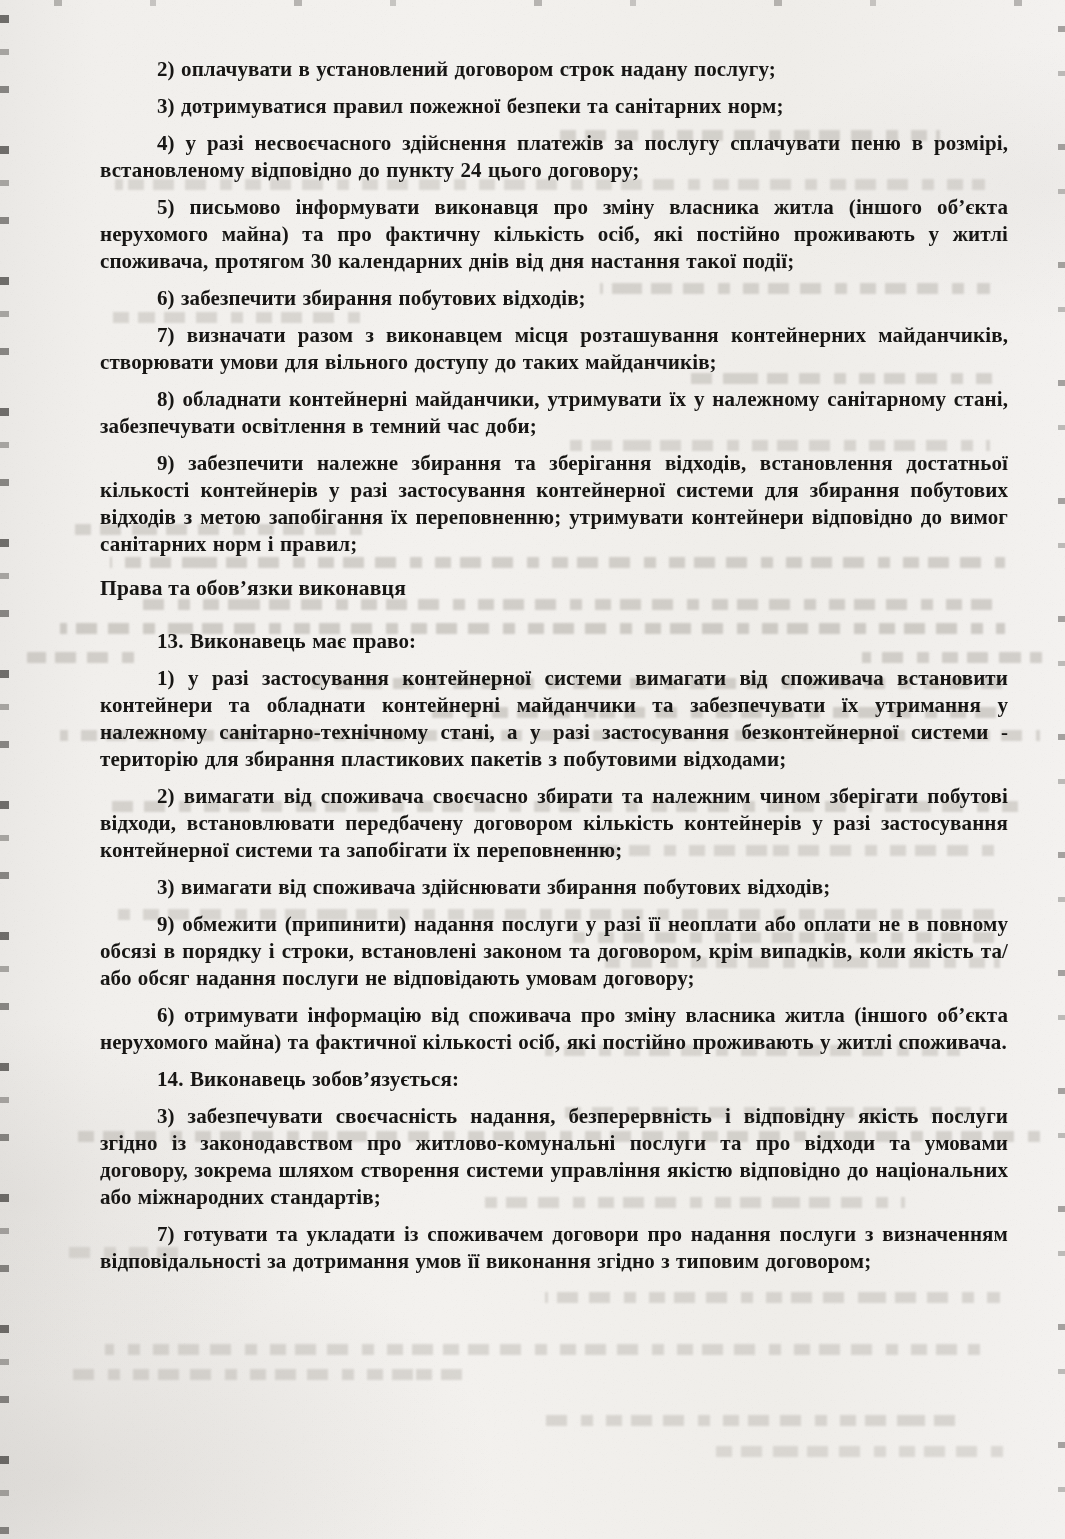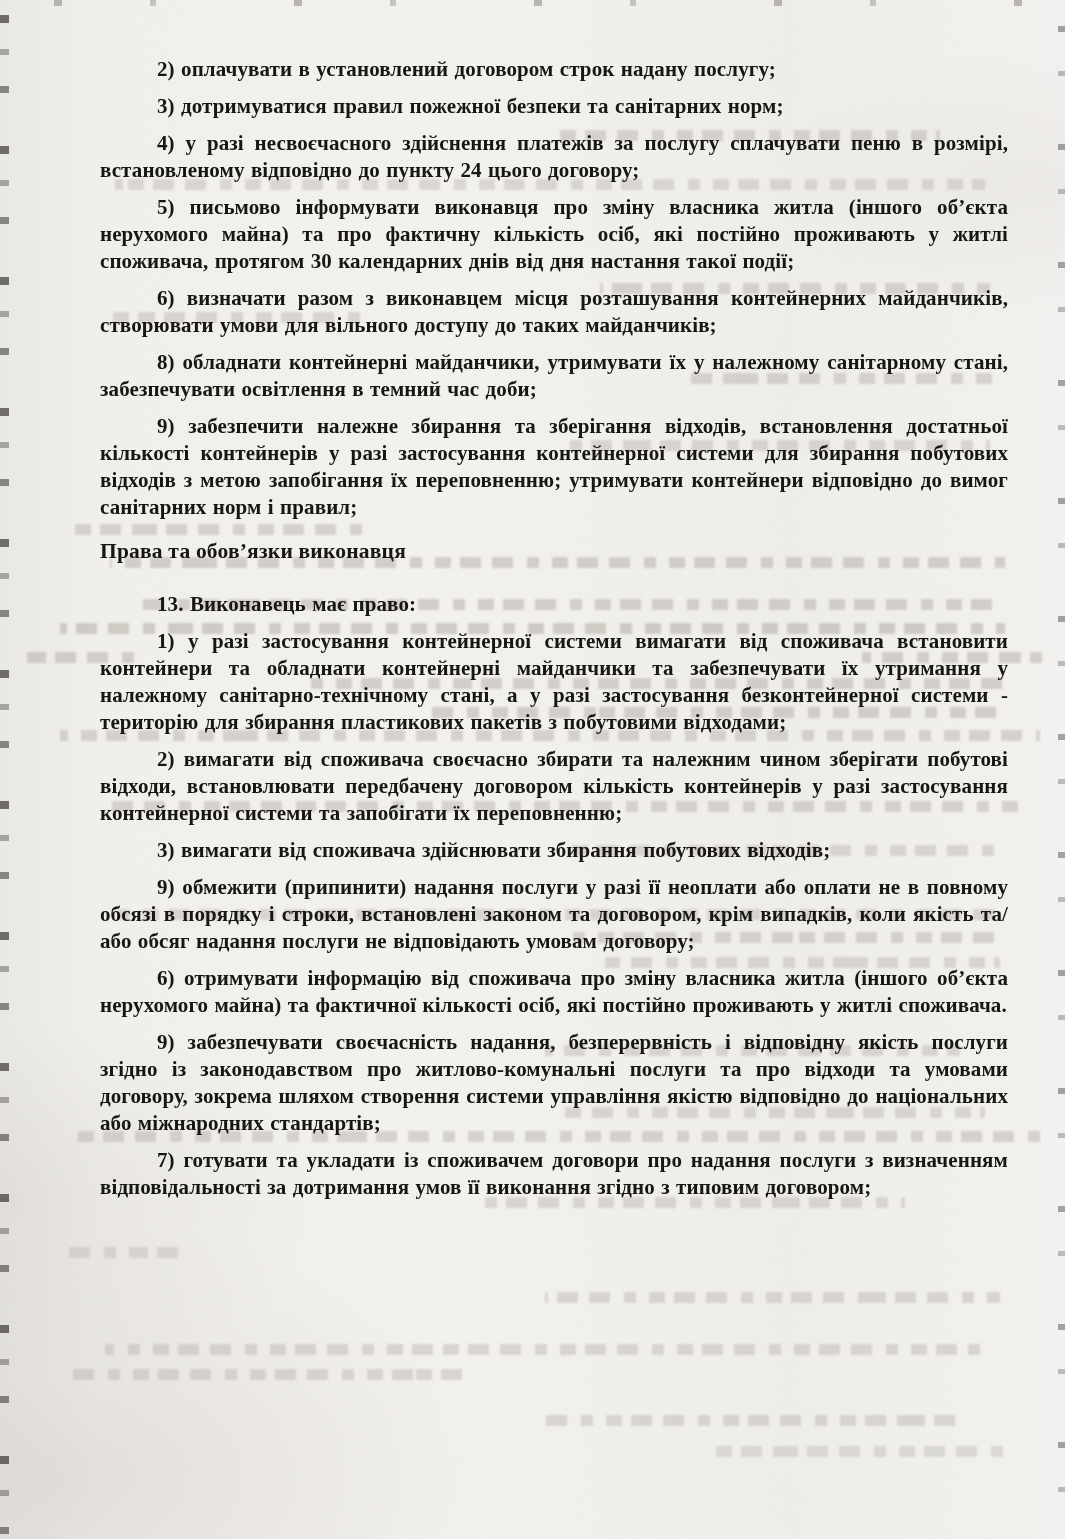--- a/index.html
+++ b/index.html
@@ -153,31 +153,33 @@
     <div class="ghost" style="top: 1369px; left: 65px; width: 400px; opacity: 0.4; background-position-x: 351px; color: rgb(178, 174, 167);"></div>
     <div class="ghost" style="top: 1415px; left: 545px; width: 420px; opacity: 0.4; background-position-x: 364px; color: rgb(178, 174, 167);"></div>
     <div class="ghost" style="top: 1446px; left: 705px; width: 300px; opacity: 0.35; background-position-x: 377px; color: rgb(178, 174, 167);"></div>
   </div>
 
 <div class="doc">
     <p class="para">2) оплачувати в установлений договором строк надану послугу;</p>
     <p class="para">3) дотримуватися правил пожежної безпеки та санітарних норм;</p>
     <p class="para">4) у разі несвоєчасного здійснення платежів за послугу сплачувати пеню в розмірі, встановленому відповідно до пункту 24 цього договору;</p>
     <p class="para">5) письмово інформувати виконавця про зміну власника житла (іншого об’єкта нерухомого майна) та про фактичну кількість осіб, які постійно проживають у житлі споживача, протягом 30 календарних днів від дня настання такої події;</p>
-    <p class="para">6) визначати разом з виконавцем місця розташування контейнерних майданчиків, створювати умови для вільного доступу до таких майданчиків;</p>
+    <p class="para">6) забезпечити збирання побутових відходів;</p>
+    <p class="para">7) визначати разом з виконавцем місця розташування контейнерних майданчиків, створювати умови для вільного доступу до таких майданчиків;</p>
     <p class="para">8) обладнати контейнерні майданчики, утримувати їх у належному санітарному стані, забезпечувати освітлення в темний час доби;</p>
     <p class="para">9) забезпечити належне збирання та зберігання відходів, встановлення достатньої кількості контейнерів у разі застосування контейнерної системи для збирання побутових відходів з метою запобігання їх переповненню; утримувати контейнери відповідно до вимог санітарних норм і правил;</p>
     <p class="heading">Права та обов’язки виконавця</p>
     <p class="para">13. Виконавець має право:</p>
     <p class="para">1) у разі застосування контейнерної системи вимагати від споживача встановити контейнери та обладнати контейнерні майданчики та забезпечувати їх утримання у належному санітарно-технічному стані, а у разі застосування безконтейнерної системи - територію для збирання пластикових пакетів з побутовими відходами;</p>
     <p class="para">2) вимагати від споживача своєчасно збирати та належним чином зберігати побутові відходи, встановлювати передбачену договором кількість контейнерів у разі застосування контейнерної системи та запобігати їх переповненню;</p>
     <p class="para">3) вимагати від споживача здійснювати збирання побутових відходів;</p>
     <p class="para">9) обмежити (припинити) надання послуги у разі її неоплати або оплати не в повному обсязі в порядку і строки, встановлені законом та договором, крім випадків, коли якість та/або обсяг надання послуги не відповідають умовам договору;</p>
     <p class="para">6) отримувати інформацію від споживача про зміну власника житла (іншого об’єкта нерухомого майна) та фактичної кількості осіб, які постійно проживають у житлі споживача.</p>
-    <p class="para">9) забезпечувати своєчасність надання, безперервність і відповідну якість послуги згідно із законодавством про житлово-комунальні послуги та про відходи та умовами договору, зокрема шляхом створення системи управління якістю відповідно до національних або міжнародних стандартів;</p>
+    <p class="para">14. Виконавець зобов’язується:</p>
+    <p class="para">3) забезпечувати своєчасність надання, безперервність і відповідну якість послуги згідно із законодавством про житлово-комунальні послуги та про відходи та умовами договору, зокрема шляхом створення системи управління якістю відповідно до національних або міжнародних стандартів;</p>
     <p class="para">7) готувати та укладати із споживачем договори про надання послуги з визначенням відповідальності за дотримання умов її виконання згідно з типовим договором;</p>
   </div>
 
 <div class="edge-left"></div>
 <div class="edge-right"></div>
 <div class="edge-top"></div>
 
 <svg class="noise" width="1065" height="1539" xmlns="http://www.w3.org/2000/svg">
   <filter id="grain">
     <feTurbulence type="fractalNoise" baseFrequency="0.9" numOctaves="2" seed="7" stitchTiles="stitch"></feTurbulence>

